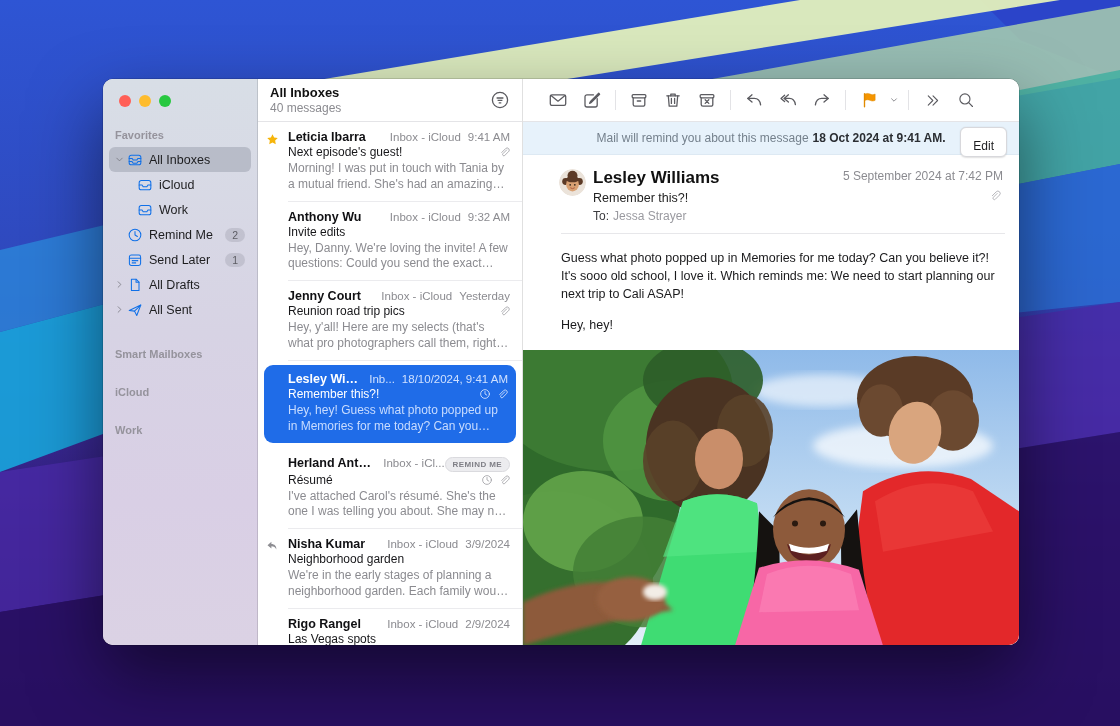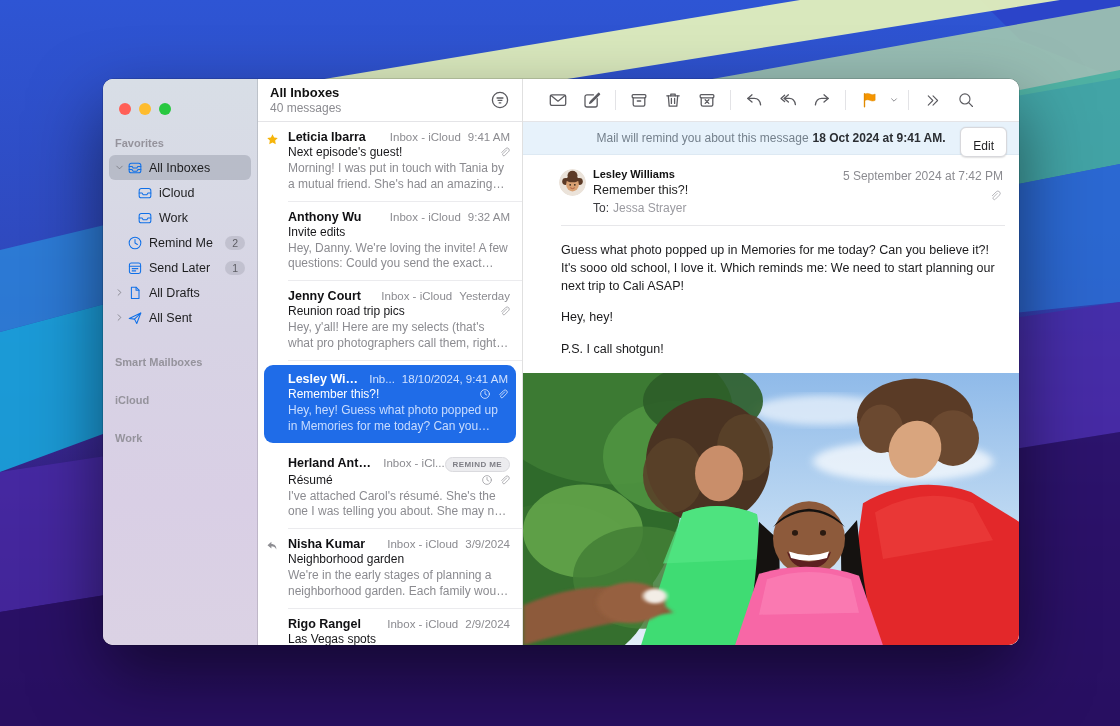--- a/index.html
+++ b/index.html
@@ -10,21 +10,21 @@
   .wallpaper { position:absolute; inset:0; z-index:0; }
 
   
   .window { position:absolute; left:103px; top:79px; width:916px; height:566px;
     border-radius:10px; overflow:hidden; display:flex; z-index:1;
     box-shadow:0 30px 70px rgba(0,0,0,.5), 0 0 0 .5px rgba(0,0,0,.25); background:#fff; }
 
   
   .sidebar { width:155px; flex:0 0 155px;
     background:linear-gradient(180deg,#d8dee6 0%,#d7d3e4 45%,#d9cfe5 75%,#dbd2e4 100%);
-    border-right:1px solid rgba(0,0,0,.12); padding-top:24px; overflow:hidden; }
+    border-right:1px solid rgba(0,0,0,.12); padding-top:16px; overflow:hidden; }
   .traffic { display:flex; gap:8px; padding:0 0 0 16px; }
   .traffic span { width:12px; height:12px; border-radius:50%; display:block; }
   .tl-close{background:#ff5f57;} .tl-min{background:#febc2e;} .tl-zoom{background:#28c840;}
   .sb-header { font-size:11px; font-weight:700; color:#95939c; padding:0 12px; margin-top:22px; margin-bottom:6px; }
   .sb-header.lone { margin-top:26px; }
   .sb-item { display:flex; align-items:center; height:25px; margin:0 6px; padding:0 4px 0 4px;
     border-radius:6px; font-size:12.5px; color:#1d1d1f; position:relative; }
   .sb-item.selected { background:rgba(137,143,158,.40); }
   .sb-item .chev { width:12px; flex:0 0 12px; color:#6f6f76; display:flex; align-items:center; justify-content:center; }
   .sb-item .sb-icon { width:19px; flex:0 0 19px; display:flex; align-items:center; justify-content:center; color:#1070e8; margin-right:5px; }
@@ -74,21 +74,21 @@
   .tb-flag { color:#f59500; }
   .tb-chev { width:16px; color:#6e6e74; }
   .banner { height:33px; flex:0 0 33px; background:#e7f2fb; display:flex; align-items:center; justify-content:center;
     position:relative; font-size:12px; color:#74808c; border-bottom:1px solid #dde9f3; }
   .banner b { color:#2b2e33; font-weight:700; margin-left:4px; }
   .edit-btn { position:absolute; right:12px; top:5px; background:#fff; border:1px solid #d8d8dc; border-radius:6px;
     font-size:12px; color:#1d1d1f; padding:11px 12px 3px; box-shadow:0 .5px 1.5px rgba(0,0,0,.12); }
   .msg-header { position:relative; padding:13px 16px 11px 70px; }
   .msg-header:after { content:""; position:absolute; left:38px; right:14px; bottom:0; border-bottom:1px solid #e7e7ea; }
   .avatar { position:absolute; left:36px; top:14px; width:27px; height:27px; border-radius:50%; overflow:hidden; }
-  .mh-name { font-size:11px; font-weight:700; color:#111; }
+  .mh-name { font-size:17px; font-weight:700; color:#111; }
   .mh-subject { font-size:12.5px; color:#222; margin-top:3px; }
   .mh-to { font-size:12px; margin-top:4px; color:#3c3c40; }
   .mh-to .recipient { color:#9a9aa0; margin-left:4px; }
   .mh-date { position:absolute; right:16px; top:14px; font-size:12px; color:#8b8b90; }
   .mh-clip { position:absolute; right:18px; top:34px; color:#b0b0b5; }
   .msg-body { padding:15px 22px 2px 38px; font-size:12.5px; color:#1a1a1c; line-height:1.45; }
   .msg-body p { margin-bottom:13px; }
   .photo { flex:1; min-height:0; }
   .photo svg { display:block; width:100%; height:100%; }
 
@@ -479,21 +479,20 @@
       <span class="mh-clip">
           <svg class="ic" width="13" height="13" viewBox="0 0 20 20" fill="none" stroke="currentColor" stroke-width="1.4">
             <path d="M14.5 6.5l-6.2 6.2a2.1 2.1 0 0 0 3 3l6.4-6.4a3.5 3.5 0 0 0-5-5L6.2 10.8"></path>
           </svg>
         </span>
     </div>
 
     <div class="msg-body">
       <p>Guess what photo popped up in Memories for me today? Can you believe it?! It's sooo old school, I love it. Which reminds me: We need to start planning our next trip to Cali ASAP!</p>
       <p>Hey, hey!</p>
-      <p>P.S. I call shotgun!</p>
     </div>
 
     <div class="photo">
       <svg viewBox="0 0 496 293" preserveAspectRatio="none">
         <defs>
           <linearGradient id="sky" x1="0" y1="0" x2="0" y2="1">
             <stop offset="0" stop-color="#8fbae9"></stop>
               <stop offset=".6" stop-color="#c3dcf3"></stop>
               <stop offset="1" stop-color="#e2eef8"></stop>
           </linearGradient>

